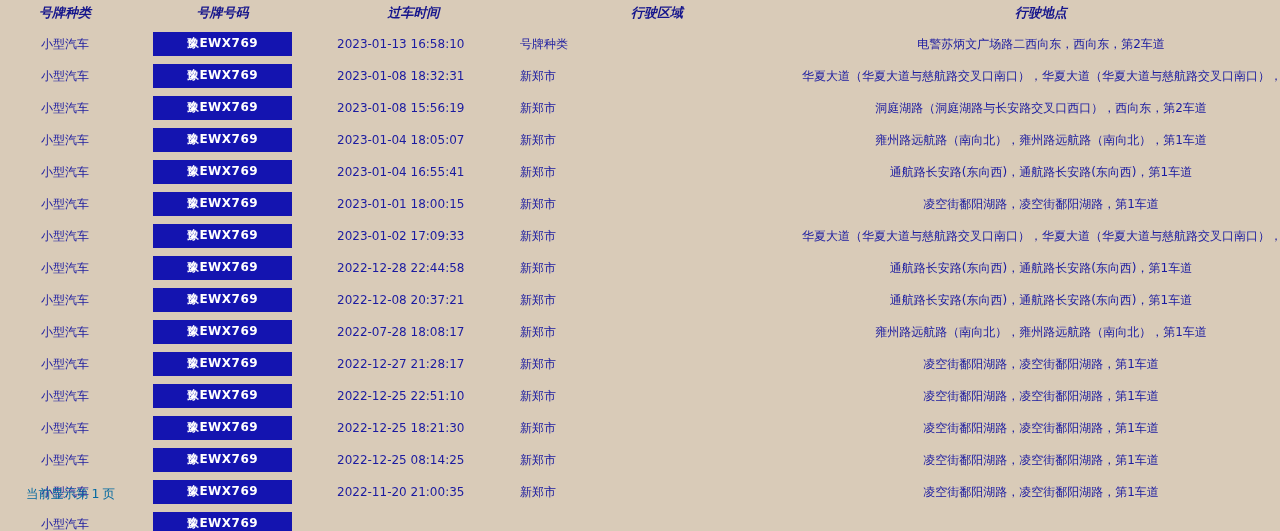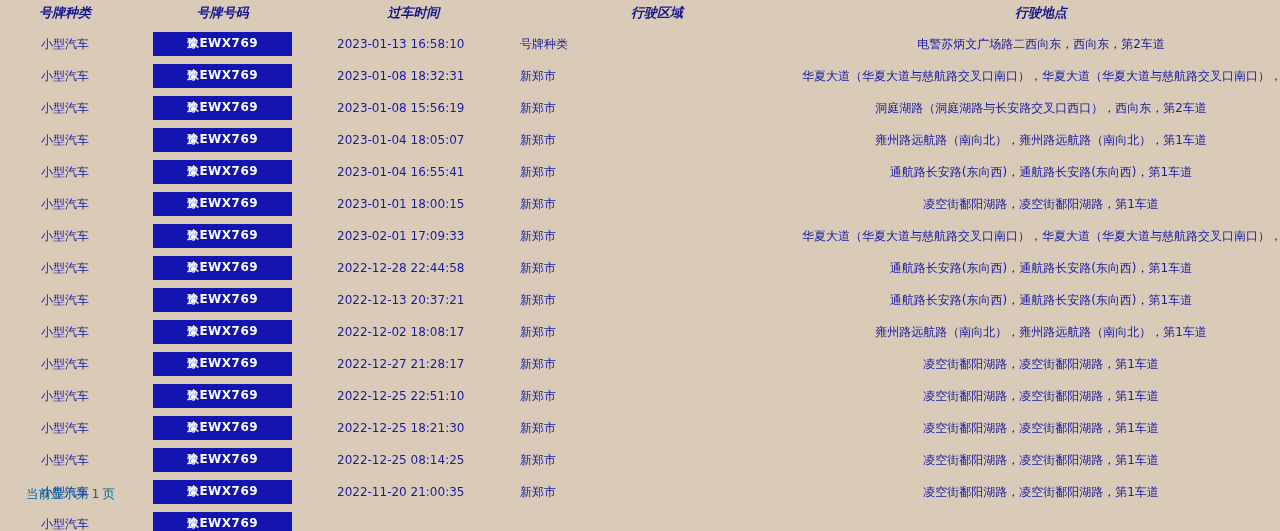--- a/index.html
+++ b/index.html
@@ -185,48 +185,48 @@
           </td>
           <td class="cell-time"><span class="time-indent">2023-01-01 18:00:15</span></td>
           <td class="cell-area"><span class="area-indent">新郑市</span></td>
           <td class="cell-place"><span class="place-indent">凌空街鄱阳湖路，凌空街鄱阳湖路，第1车道</span></td>
         </tr>
         <tr>
           <td class="cell-type">小型汽车</td>
           <td class="cell-plate-wrap">
             <span class="plate-box">豫EWX769</span>
           </td>
-          <td class="cell-time"><span class="time-indent">2023-02-01 17:09:33</span></td>
+          <td class="cell-time"><span class="time-indent">2023-01-02 17:09:33</span></td>
           <td class="cell-area"><span class="area-indent">新郑市</span></td>
           <td class="cell-place"><span class="place-indent">华夏大道（华夏大道与慈航路交叉口南口），华夏大道（华夏大道与慈航路交叉口南口），第1车道</span></td>
         </tr>
         <tr>
           <td class="cell-type">小型汽车</td>
           <td class="cell-plate-wrap">
             <span class="plate-box">豫EWX769</span>
           </td>
           <td class="cell-time"><span class="time-indent">2022-12-28 22:44:58</span></td>
           <td class="cell-area"><span class="area-indent">新郑市</span></td>
           <td class="cell-place"><span class="place-indent">通航路长安路(东向西)，通航路长安路(东向西)，第1车道</span></td>
         </tr>
         <tr>
           <td class="cell-type">小型汽车</td>
           <td class="cell-plate-wrap">
             <span class="plate-box">豫EWX769</span>
           </td>
-          <td class="cell-time"><span class="time-indent">2022-12-13 20:37:21</span></td>
+          <td class="cell-time"><span class="time-indent">2022-12-08 20:37:21</span></td>
           <td class="cell-area"><span class="area-indent">新郑市</span></td>
           <td class="cell-place"><span class="place-indent">通航路长安路(东向西)，通航路长安路(东向西)，第1车道</span></td>
         </tr>
         <tr>
           <td class="cell-type">小型汽车</td>
           <td class="cell-plate-wrap">
             <span class="plate-box">豫EWX769</span>
           </td>
-          <td class="cell-time"><span class="time-indent">2022-12-02 18:08:17</span></td>
+          <td class="cell-time"><span class="time-indent">2022-07-28 18:08:17</span></td>
           <td class="cell-area"><span class="area-indent">新郑市</span></td>
           <td class="cell-place"><span class="place-indent">雍州路远航路（南向北），雍州路远航路（南向北），第1车道</span></td>
         </tr>
         <tr>
           <td class="cell-type">小型汽车</td>
           <td class="cell-plate-wrap">
             <span class="plate-box">豫EWX769</span>
           </td>
           <td class="cell-time"><span class="time-indent">2022-12-27 21:28:17</span></td>
           <td class="cell-area"><span class="area-indent">新郑市</span></td>

